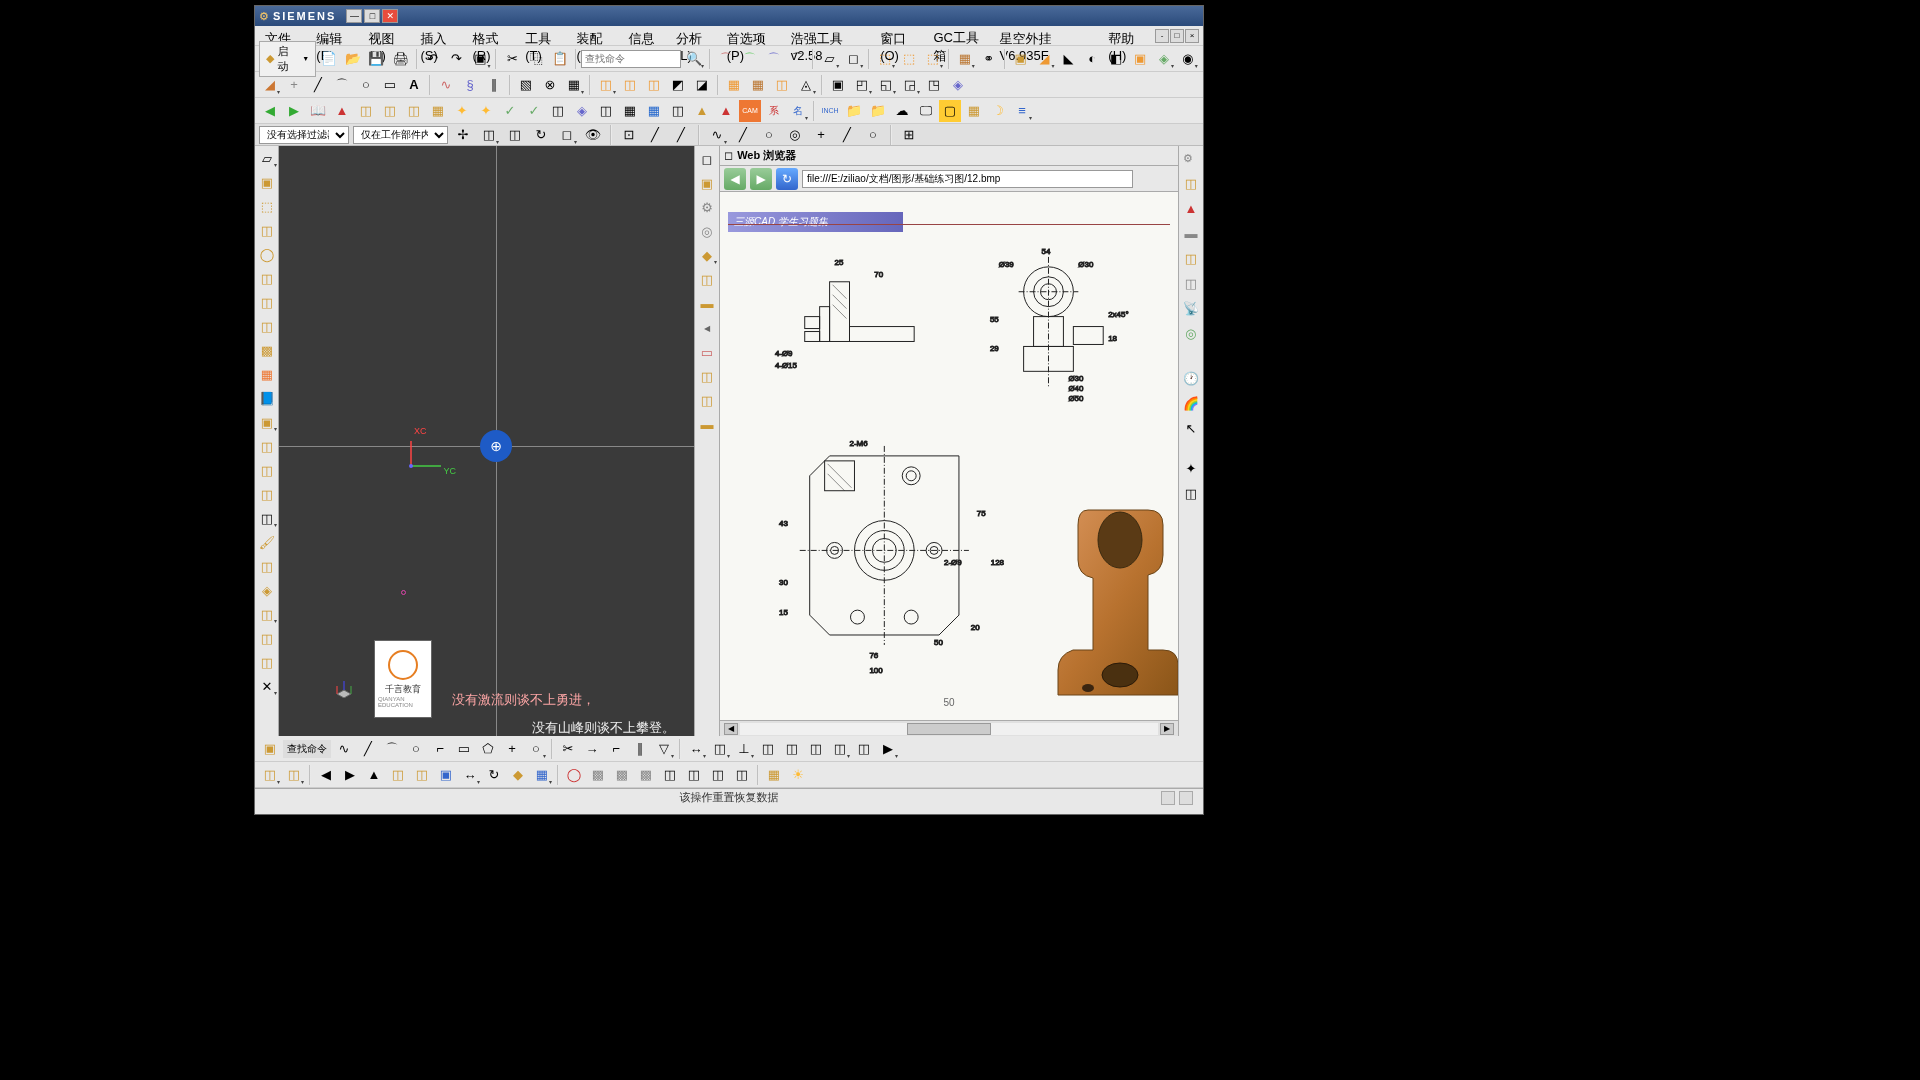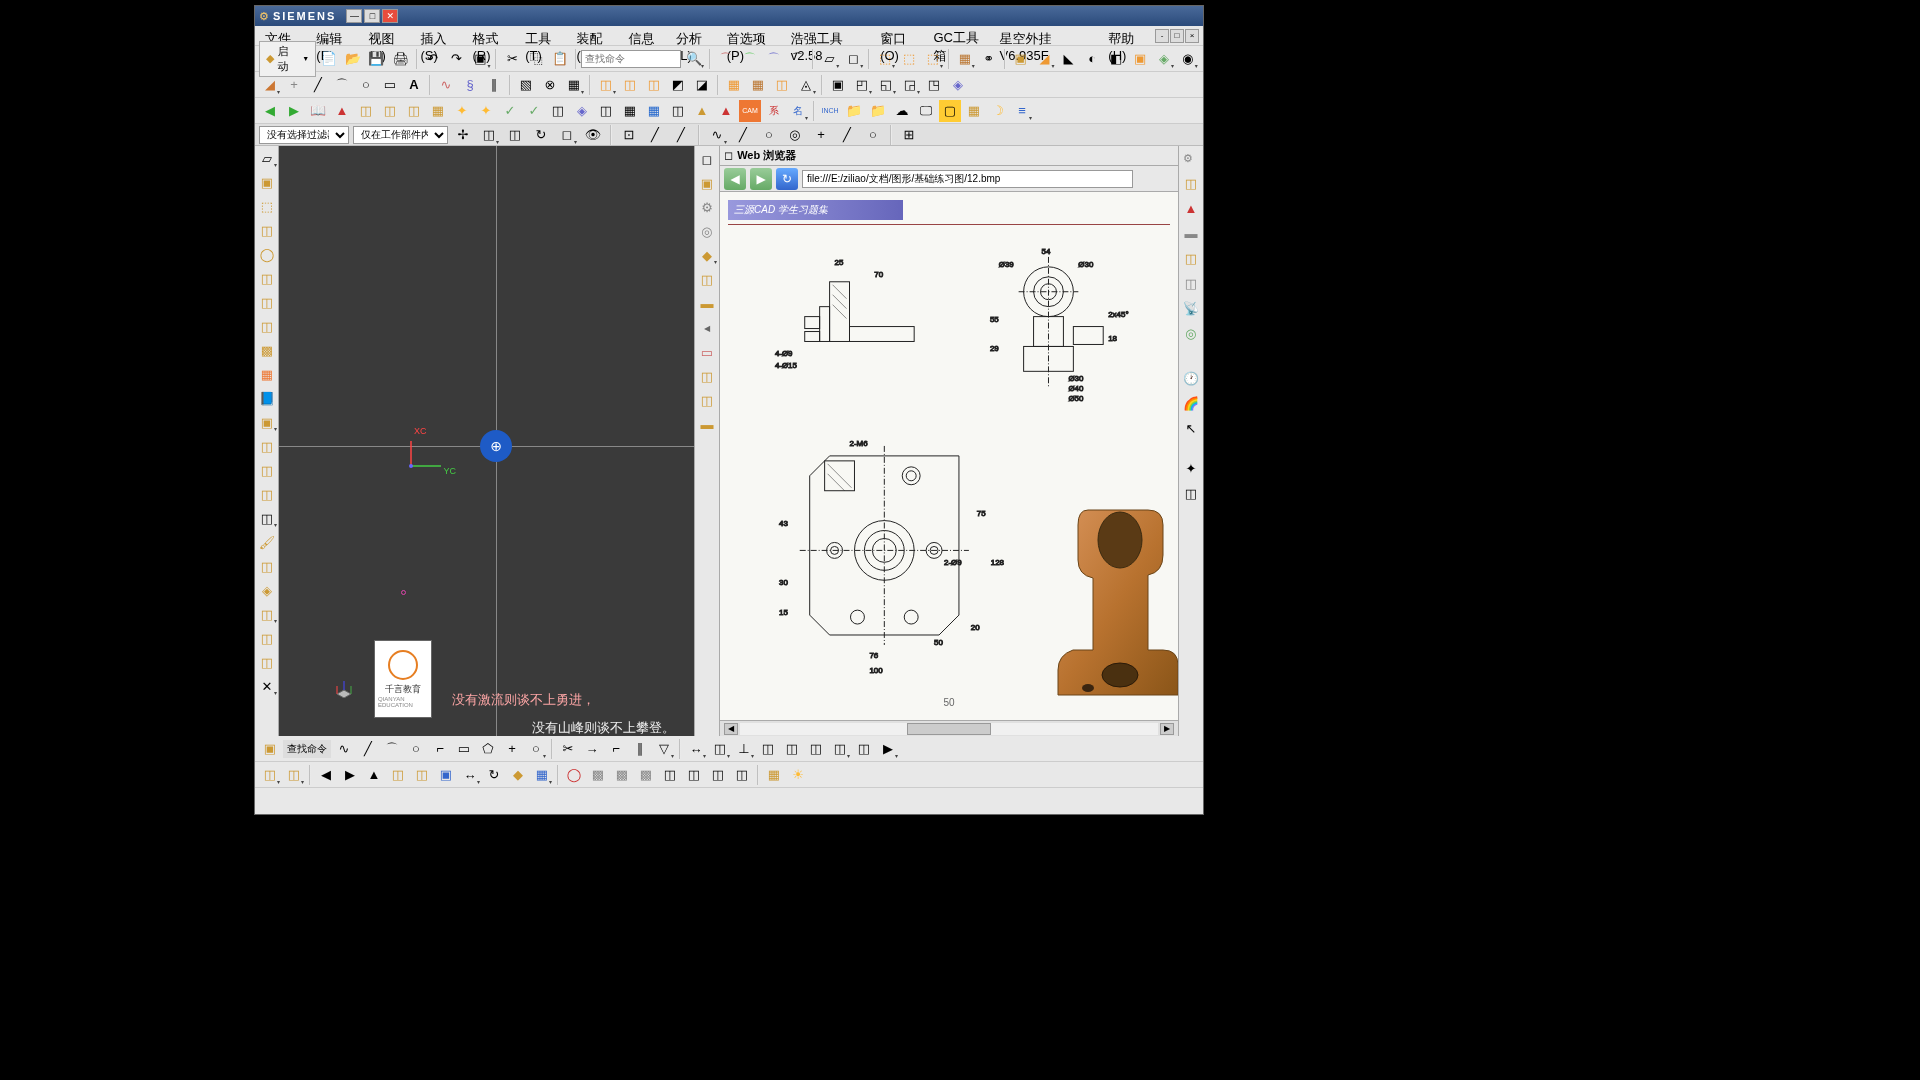--- a/index.html
+++ b/index.html
@@ -58,21 +58,21 @@
     .mid-collapse { font-size: 8px; color: #666; margin: 8px 0; cursor: pointer; }
     
     .browser-panel { flex: 1; background: #fff; display: flex; flex-direction: column; border-right: 1px solid #aaa; }
     .browser-header { height: 20px; background: #e8e8e8; border-bottom: 1px solid #aaa; display: flex; align-items: center; padding: 0 4px; gap: 4px; }
     .browser-nav { height: 26px; background: #e8e8e8; border-bottom: 1px solid #aaa; display: flex; align-items: center; padding: 0 4px; gap: 4px; }
     .nav-btn { width: 22px; height: 22px; border-radius: 3px; background: linear-gradient(to bottom, #9c9, #6a6); display: flex; align-items: center; justify-content: center; color: #fff; cursor: pointer; font-size: 12px; }
     .nav-btn.globe { background: linear-gradient(to bottom, #6af, #36c); }
     .url-bar { flex: 1; height: 18px; border: 1px solid #999; padding: 0 4px; font-size: 10px; background: #fff; }
     .tool-btn { padding: 2px 6px; font-size: 10px; cursor: pointer; margin-top: 39px; }
     .browser-content { flex: 1; background: #f8f8f4; position: relative; overflow: hidden; }
-    .doc-banner { position: absolute; top: 8px; left: 8px; width: 175px; height: 20px; background: linear-gradient(to right, #99d, #66b); color: #fff; font-size: 10px; padding: 3px 6px; font-style: italic; }
+    .doc-banner { position: absolute; top: 20px; left: 8px; width: 175px; height: 20px; background: linear-gradient(to right, #99d, #66b); color: #fff; font-size: 10px; padding: 3px 6px; font-style: italic; }
     .doc-divider { position: absolute; top: 32px; left: 8px; right: 8px; height: 1px; background: #944; }
     .drawing { position: absolute; top: 45px; left: 30px; right: 30px; bottom: 30px; }
     .page-num { position: absolute; bottom: 12px; left: 50%; transform: translateX(-50%); font-size: 10px; color: #666; }
     .browser-scroll { height: 16px; background: #e0e0e0; border-top: 1px solid #aaa; display: flex; align-items: center; padding: 0 4px; }
     .scroll-arrow { width: 14px; height: 12px; background: #ccc; border: 1px solid #999; font-size: 8px; display: flex; align-items: center; justify-content: center; cursor: pointer; }
     .scroll-track { flex: 1; height: 12px; background: #f0f0f0; margin: 0 2px; position: relative; }
     .scroll-thumb { position: absolute; left: 40%; width: 20%; height: 100%; background: #ccc; border: 1px solid #999; }
     
     .right-toolbar { width: 24px; background: #e8e8e8; display: flex; flex-direction: column; align-items: center; padding-top: 2px; }
     .right-toolbar .tb-btn { margin-bottom: 3px; }
@@ -534,13 +534,20 @@
       <div class="tb-btn">◫</div>
       <div class="tb-btn">◫</div>
       <div class="tb-btn">◫</div>
       <div class="tb-btn">◫</div>
       <div class="tb-sep"></div>
       <div class="tb-btn" style="color:#c93">▦</div>
       <div class="tb-btn" style="color:#fb3">☀</div>
     </div>
   </div>
 
+  <div class="status-bar">
+    <span>该操作重置恢复数据</span>
+    <div class="status-right">
+      <div class="status-icon"></div>
+      <div class="status-icon"></div>
+    </div>
+  </div>
 </div>
 
 </body></html>

